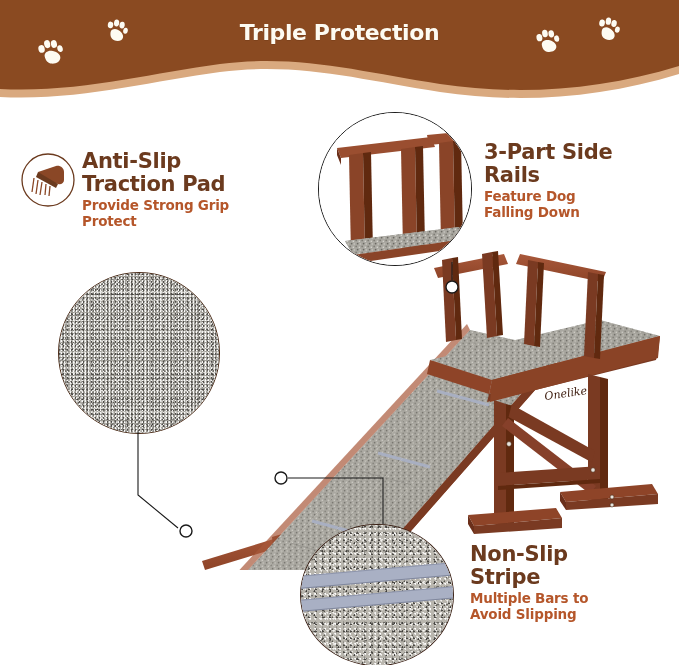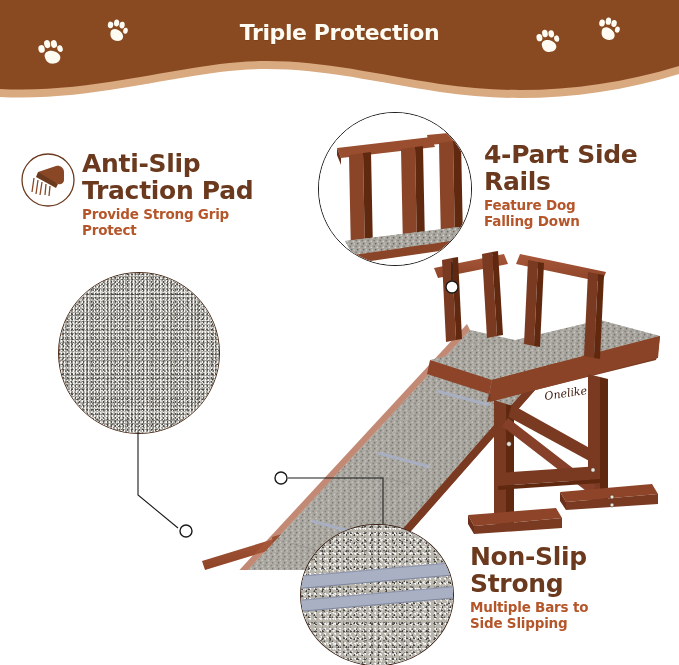--- a/index.html
+++ b/index.html
@@ -28,21 +28,21 @@
     pointer-events:none;
   }
   .paw{position:absolute;z-index:5;}
 
   
   .label-block{position:absolute;z-index:9;}
   .label-title{
     font-family:"DejaVu Sans", sans-serif;
     font-weight:bold;
     color:#6B3A1E;
-    font-size:25px;
+    font-size:21px;
     line-height:1.08;
     letter-spacing:-0.3px;
     white-space:pre-line;
   }
   .label-sub{
     font-family:"DejaVu Sans", sans-serif;
     font-weight:bold;
     color:#B5562A;
     font-size:13.5px;
     line-height:1.15;
@@ -327,26 +327,26 @@
     </svg>
   </div>
   <div class="label-block" style="left:82px;top:150px;width:200px;">
     <div class="label-title">Anti-Slip
 Traction Pad</div>
     <div class="label-sub">Provide Strong Grip
 Protect</div>
   </div>
 
   <div class="label-block" style="left:484px;top:141px;width:190px;">
-    <div class="label-title">4-Part Side
+    <div class="label-title">3-Part Side
 Rails</div>
     <div class="label-sub">Feature Dog
 Falling Down</div>
   </div>
 
   <div class="label-block" style="left:470px;top:543px;width:200px;">
     <div class="label-title">Non-Slip
-Strong</div>
+Stripe</div>
     <div class="label-sub">Multiple Bars to
-Side Slipping</div>
+Avoid Slipping</div>
   </div>
 
 </div>
 
 </body></html>

